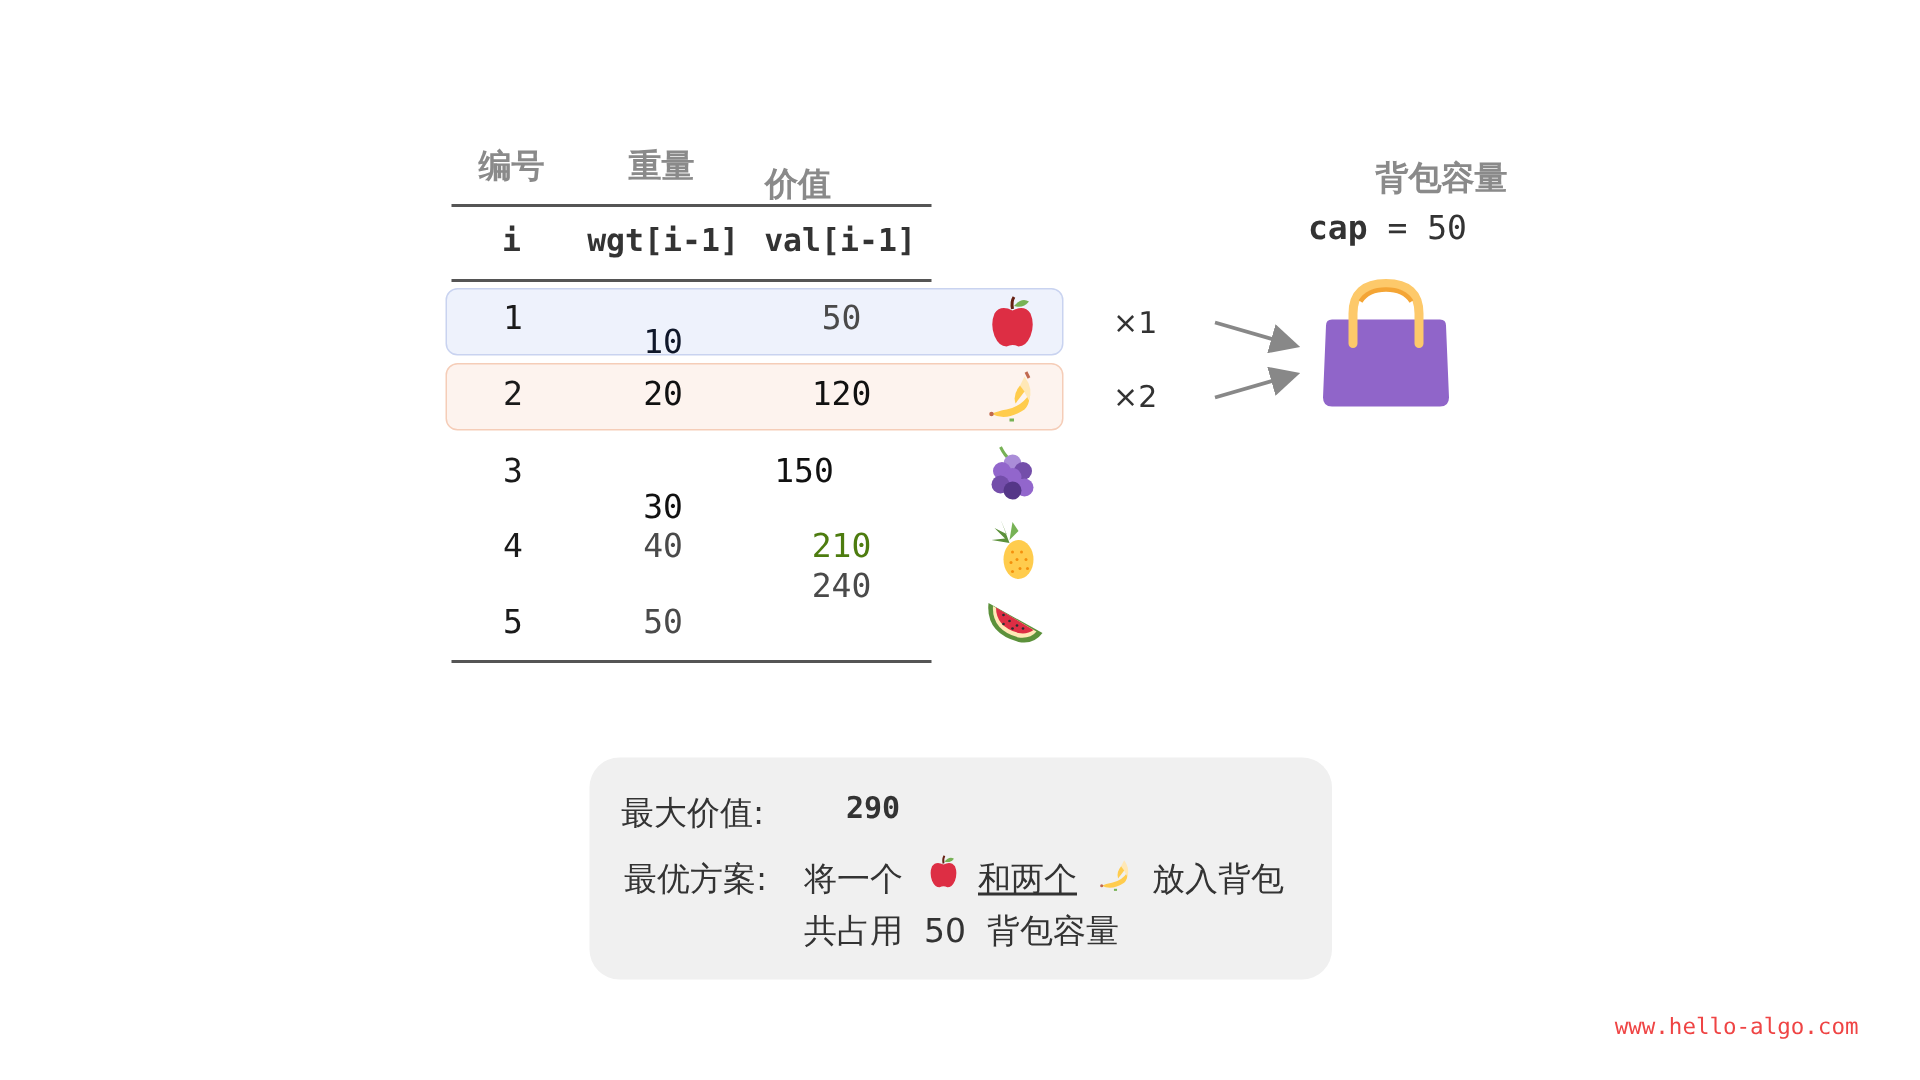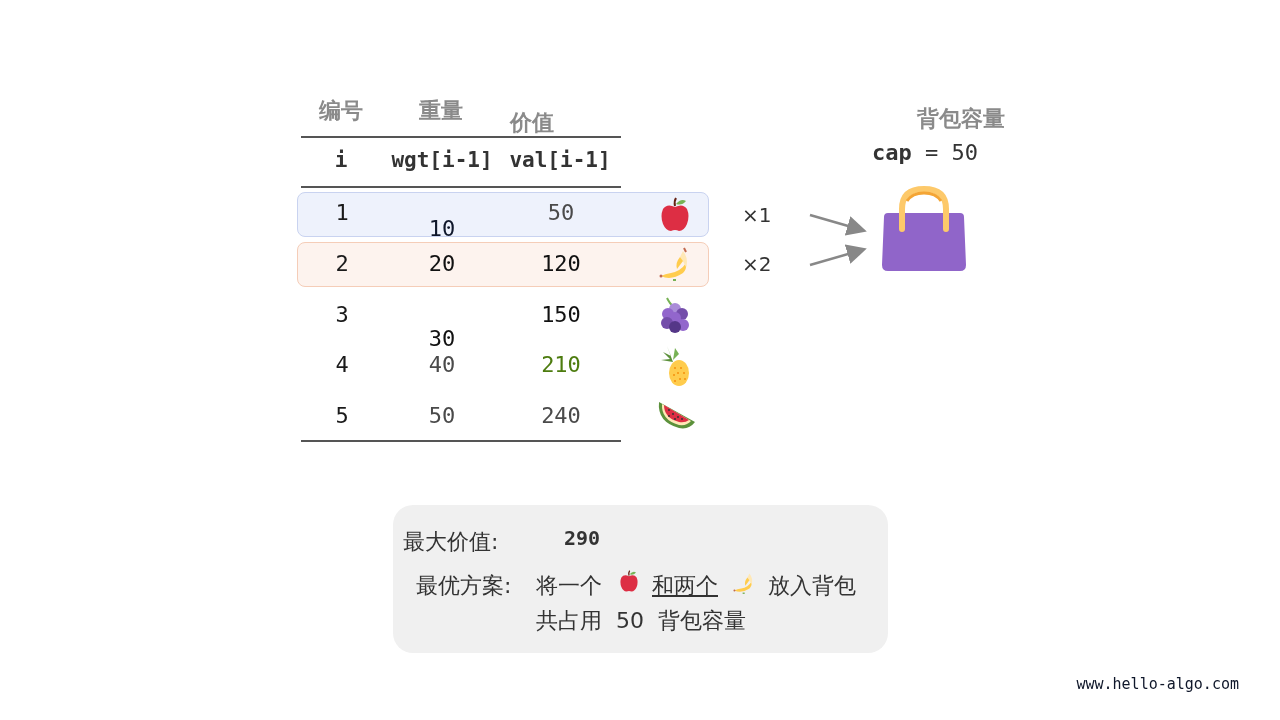--- a/index.html
+++ b/index.html
@@ -8,21 +8,21 @@
   .abs { position:absolute; }
   .hdr-cn { font-family:"DejaVu Sans", sans-serif; font-weight:bold; font-size:22px; color:#8a8a8a; text-align:center; width:120px; top:96px; }
   .hdr-code { font-weight:bold; font-size:21px; color:#333; text-align:center; top:148px; width:130px; }
   .hline { position:absolute; left:301px; width:320px; height:2px; background:#555; }
   .rowbox { position:absolute; left:297px; width:412px; height:45px; border-radius:8px; box-sizing:border-box; }
   .cell { position:absolute; font-size:22px; text-align:center; width:120px; }
   .fruit { position:absolute; width:44px; height:44px; left:653px; }
   .mult { position:absolute; left:742px; font-size:20px; color:#333; font-family:"DejaVu Sans", sans-serif; }
   .result { position:absolute; left:393px; top:505px; width:495px; height:148px; background:#f0f0f0; border-radius:20px; }
   .rtxt { position:absolute; font-family:"DejaVu Sans", sans-serif; font-size:22px; color:#333; white-space:nowrap; }
-  .watermark { position:absolute; right:41px; top:675px; font-size:15px; color:#0f172a; }
+  .watermark { position:absolute; right:41px; top:675px; font-size:15px; color:#ef4444; }
 </style>
 </head>
 <body>
 
 <div class="abs hdr-cn" style="left:281px;">编号</div>
 <div class="abs hdr-cn" style="left:381px;">重量</div>
 <div class="abs hdr-cn" style="left:472px;margin-top:12px;">价值</div>
 
 <div class="hline" style="top:136px;"></div>
 
@@ -38,29 +38,29 @@
 <div class="cell" style="left:282px; top:200px; color:#1a1a1a;">1</div>
 <div class="cell" style="left:382px; top:216px; color:#0f172a;">10</div>
 <div class="cell" style="left:501px; top:200px; color:#4a4a4a;">50</div>
 
 <div class="cell" style="left:282px; top:251px; color:#1a1a1a;">2</div>
 <div class="cell" style="left:382px; top:251px; color:#111;">20</div>
 <div class="cell" style="left:501px; top:251px; color:#111;">120</div>
 
 <div class="cell" style="left:282px; top:302px; color:#1a1a1a;">3</div>
 <div class="cell" style="left:382px; top:302px; color:#111;margin-top:24px;">30</div>
-<div class="cell" style="left:501px; top:302px; color:#111;">150</div>
+<div class="cell" style="left:476px; top:302px; color:#111;">150</div>
 
 <div class="cell" style="left:282px; top:352px; color:#1a1a1a;">4</div>
 <div class="cell" style="left:382px; top:352px; color:#4a4a4a;">40</div>
 <div class="cell" style="left:501px; top:352px; color:#4d7c0f;">210</div>
 
 <div class="cell" style="left:282px; top:403px; color:#1a1a1a;">5</div>
 <div class="cell" style="left:382px; top:403px; color:#4a4a4a;">50</div>
-<div class="cell" style="left:501px; top:403px; color:#4a4a4a;">240</div>
+<div class="cell" style="left:501px; top:379px; color:#4a4a4a;">240</div>
 
 <div class="hline" style="top:440px;"></div>
 
 <svg class="fruit" style="top:194px;" viewBox="0 0 44 44">
   <path d="M22 12 Q21 7 23 4" stroke="#662113" stroke-width="2" fill="none"></path>
   <path d="M23 10 Q28 4 33 7 Q29 12 23 10Z" fill="#77b255"></path>
   <path d="M22 13 Q14 9 10 15 Q7 22 10 30 Q13 37 18 37 Q20 36 22 36 Q24 36 26 37 Q31 37 34 30 Q37 22 34 15 Q30 9 22 13Z" fill="#dd2e44"></path>
 </svg>
 <svg class="fruit" style="top:243px;" viewBox="0 0 44 44">
   <path d="M8 33 Q18 38 30 30 Q34 26 33 20 Q28 28 18 30 Q12 31 8 33Z" fill="#ffcc4d"></path>
@@ -127,21 +127,21 @@
   <span style="font-weight:bold;">cap</span>
   <span>= 50</span>
 </div>
 <svg class="abs" style="left:878px; top:185px;" width="92" height="90" viewBox="0 0 92 90">
   <path d="M10 28 Q6 28 6 32 L4 80 Q4 86 10 86 L82 86 Q88 86 88 80 L86 32 Q86 28 82 28 Z" fill="#9065c9"></path>
   <path d="M24 44 L24 24 Q24 4 46 4 Q68 4 68 24 L68 44" stroke="#fdc96a" stroke-width="6" fill="none" stroke-linecap="round"></path>
   <path d="M29 16 Q34 8 46 8 Q58 8 63 16" stroke="#f4a535" stroke-width="3" fill="none"></path>
 </svg>
 
 <div class="result">
-  <div class="rtxt" style="left:10px; top:22px;">最大价值:</div>
+  <div class="rtxt" style="left:21px; top:22px;">最大价值:</div>
   <div class="rtxt" style="left:143px; top:21px; font-family:'DejaVu Sans Mono',monospace; font-weight:bold; font-size:20px;margin-left:28px;">290</div>
 
   <div class="rtxt" style="left:23px; top:66px;">最优方案:</div>
   <div class="rtxt" style="left:143px; top:66px;">将一个</div>
   <svg class="abs" style="left:222px; top:63px;" width="28" height="28" viewBox="0 0 44 44">
     <path d="M22 12 Q21 7 23 4" stroke="#662113" stroke-width="2" fill="none"></path>
     <path d="M23 10 Q28 4 33 7 Q29 12 23 10Z" fill="#77b255"></path>
     <path d="M22 13 Q14 9 10 15 Q7 22 10 30 Q13 37 18 37 Q20 36 22 36 Q24 36 26 37 Q31 37 34 30 Q37 22 34 15 Q30 9 22 13Z" fill="#dd2e44"></path>
   </svg>
   <div class="rtxt" style="left:259px; top:66px;text-decoration:underline;">和两个</div>

